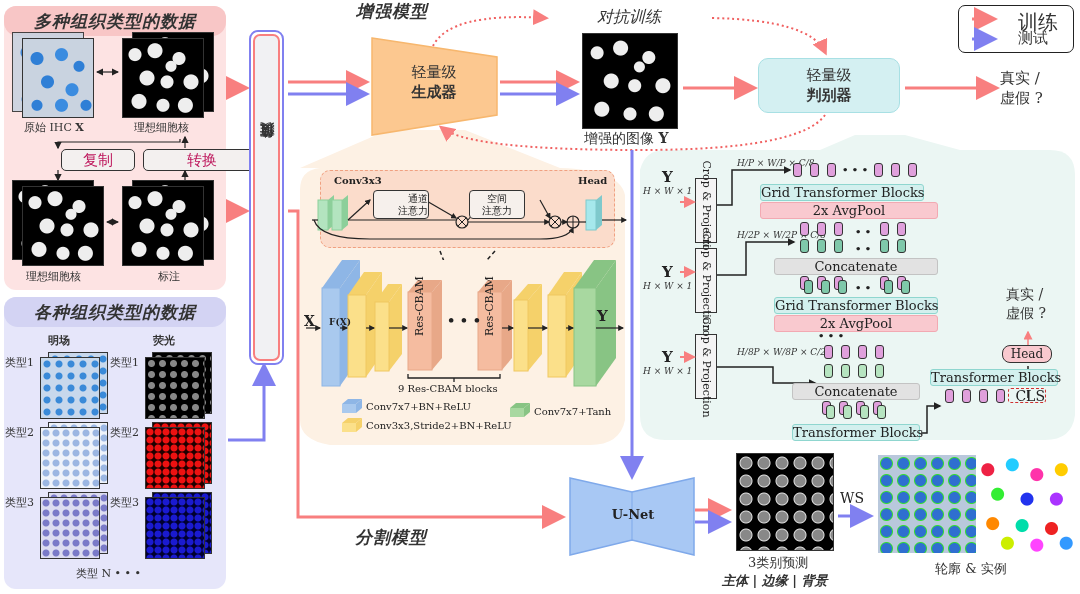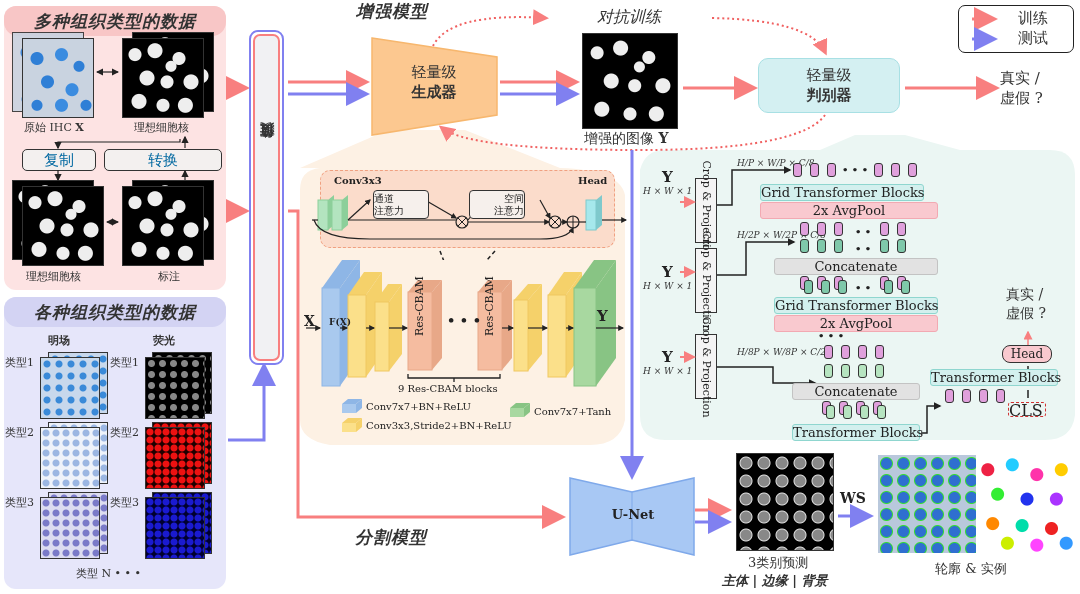--- a/index.html
+++ b/index.html
@@ -6,21 +6,21 @@
   body { width:1080px; height:594px; position:relative; overflow:hidden;
          font-family:"DejaVu Serif","Liberation Serif",serif; color:#222; }
   .abs { position:absolute; }
   .panel-pink { left:4px; top:6px; width:222px; height:284px; background:#fde3e3; border-radius:12px; }
   .panel-pink-head { left:4px; top:6px; width:222px; height:30px; background:#f8c6c6; border-radius:12px 12px 14px 14px;
          font-style:italic; font-weight:bold; font-size:17px; text-align:center; line-height:30px; color:#333; letter-spacing:1px; }
   .panel-blue { left:4px; top:297px; width:222px; height:292px; background:#e6e6fa; border-radius:12px; }
   .panel-blue-head { left:4px; top:297px; width:222px; height:30px; background:#d3d3f3; border-radius:12px 12px 14px 14px;
          font-style:italic; font-weight:bold; font-size:17px; text-align:center; line-height:30px; color:#333; letter-spacing:1px; }
   .lbl { font-size:11px; color:#333; white-space:nowrap; }
-  .boxbtn { background:#f3f0ef; border:1.5px solid #333; border-radius:5px; font-size:15px; text-align:center; line-height:20px; color:#0369a1; }
+  .boxbtn { background:#f3f0ef; border:1.5px solid #333; border-radius:5px; font-size:15px; text-align:center; line-height:20px; color:#be185d;margin-left:39px; }
   .img { border:1.5px solid #333; box-sizing:border-box; overflow:hidden; }
   .nuc { background:#000;
      background-image:
        radial-gradient(circle at 15% 20%, #eee 6px, transparent 7px),
        radial-gradient(circle at 40% 15%, #eee 7px, transparent 8px),
        radial-gradient(circle at 70% 25%, #eee 6px, transparent 7px),
        radial-gradient(circle at 85% 55%, #eee 7px, transparent 8px),
        radial-gradient(circle at 30% 50%, #eee 7px, transparent 8px),
        radial-gradient(circle at 55% 55%, #eee 6px, transparent 7px),
        radial-gradient(circle at 20% 80%, #eee 7px, transparent 8px),
@@ -223,21 +223,21 @@
     <marker id="lar" markerWidth="8" markerHeight="8" refX="6" refY="4" orient="auto">
         <path d="M0,0 L8,4 L0,8 z" fill="#f87f7f"></path>
       </marker>
     <marker id="lab" markerWidth="8" markerHeight="8" refX="6" refY="4" orient="auto">
         <path d="M0,0 L8,4 L0,8 z" fill="#8080f0"></path>
       </marker>
   </defs>
   <line x1="14" y1="14" x2="34" y2="14" stroke="#f87f7f" stroke-width="3" marker-end="url(#lar)"></line>
   <line x1="14" y1="34" x2="34" y2="34" stroke="#8080f0" stroke-width="3" marker-end="url(#lab)"></line>
 </svg>
-<div class="abs" style="left:1018px;top:9px;font-size:15px;color:#333">训练</div>
+<div class="abs" style="left:1018px;top:9px;font-size:20px;color:#333">训练</div>
 <div class="abs" style="left:1018px;top:29px;font-size:15px;color:#333">测试</div>
 
 <div class="abs" style="left:320px;top:170px;width:295px;height:78px;background:#fbdccb;border:1.3px dashed #f0a080;border-radius:10px;box-sizing:border-box"></div>
 <div class="abs" style="left:334px;top:175px;font-size:10px;font-weight:bold">Conv3x3</div>
 <div class="abs" style="left:578px;top:175px;font-size:10px;font-weight:bold">Head</div>
 <svg class="abs" style="left:310px;top:185px" width="320" height="75">
   <defs>
       <marker id="sk" markerWidth="5" markerHeight="5" refX="4" refY="2.5" orient="auto">
         <path d="M0,0 L5,2.5 L0,5 z" fill="#222"></path>
       </marker>
@@ -264,25 +264,25 @@
   <line x1="251" y1="37" x2="257" y2="37" stroke="#222" stroke-width="1.2" marker-end="url(#sk)"></line>
   <circle cx="263" cy="37" r="6" fill="none" stroke="#222" stroke-width="1.2"></circle>
   <line x1="257" y1="37" x2="269" y2="37" stroke="#222"></line>
     <line x1="263" y1="31" x2="263" y2="43" stroke="#222"></line>
   <line x1="269" y1="37" x2="276" y2="37" stroke="#222" stroke-width="1.2"></line>
   <line x1="292" y1="35" x2="316" y2="35" stroke="#222" stroke-width="1.2" marker-end="url(#sk)"></line>
   <path d="M4,35 Q10,54 60,54 L230,54 Q258,54 263,43" fill="none" stroke="#222" stroke-width="1.2" marker-end="url(#sk)"></path>
   <line x1="130" y1="66" x2="145" y2="105" stroke="#222" stroke-width="1.5" stroke-dasharray="4,3"></line>
   <line x1="185" y1="66" x2="150" y2="105" stroke="#222" stroke-width="1.5" stroke-dasharray="4,3"></line>
 </svg>
-<div class="abs" style="left:373px;top:190px;width:56px;height:29px;background:#f6f0ec;border:1.3px solid #333;border-radius:4px;box-sizing:border-box;font-size:10px;line-height:12px;text-align:left;padding-top:2px">
+<div class="abs" style="left:373px;top:190px;width:56px;height:29px;background:#f6f0ec;border:1.3px solid #333;border-radius:4px;box-sizing:border-box;font-size:10px;line-height:12px;text-align:right;padding-top:2px">
   <div>通道</div>
   <div>注意力</div>
 </div>
-<div class="abs" style="left:469px;top:190px;width:56px;height:29px;background:#f6f0ec;border:1.3px solid #333;border-radius:4px;box-sizing:border-box;font-size:10px;line-height:12px;text-align:right;padding-top:2px">
+<div class="abs" style="left:469px;top:190px;width:56px;height:29px;background:#f6f0ec;border:1.3px solid #333;border-radius:4px;box-sizing:border-box;font-size:10px;line-height:12px;text-align:center;padding-top:2px">
   <div>空间</div>
   <div>注意力</div>
 </div>
 
 <svg class="abs" style="left:300px;top:250px" width="325" height="140">
   <defs>
       <marker id="g" markerWidth="5" markerHeight="5" refX="4" refY="2.5" orient="auto">
         <path d="M0,0 L5,2.5 L0,5 z" fill="#222"></path>
       </marker>
     </defs>
@@ -447,28 +447,28 @@
 
 <div class="abs tbar teal" style="left:760px;top:184px;width:162px">Grid Transformer Blocks</div>
 <div class="abs tbar pinkbar" style="left:760px;top:202px;width:176px">2x AvgPool</div>
 <div class="abs tbar graybar" style="left:774px;top:258px;width:162px">Concatenate</div>
 <div class="abs tbar teal" style="left:774px;top:297px;width:162px">Grid Transformer Blocks</div>
 <div class="abs tbar pinkbar" style="left:774px;top:315px;width:162px">2x AvgPool</div>
 <div class="abs" style="left:818px;top:330px;font-size:10px;font-weight:bold">• • •</div>
 <div class="abs tbar graybar" style="left:792px;top:383px;width:126px">Concatenate</div>
 <div class="abs tbar teal" style="left:792px;top:424px;width:126px">Transformer Blocks</div>
 <div class="abs tbar teal" style="left:930px;top:369px;width:126px">Transformer Blocks</div>
-<div class="abs" style="left:1008px;top:402px;width:38px;height:15px;border:1.3px dashed #d03030;border-radius:3px;font-size:16px;text-align:left;line-height:15px;box-sizing:border-box">CLS</div>
+<div class="abs" style="left:1008px;top:388px;width:38px;height:15px;border:1.3px dashed #d03030;border-radius:3px;font-size:14px;text-align:right;line-height:15px;box-sizing:border-box">CLS</div>
 <div class="abs" style="left:1002px;top:345px;width:50px;height:18px;background:#f9c9cf;border:1.5px solid #333;border-radius:8px;font-size:12px;text-align:center;line-height:16px;box-sizing:border-box">Head</div>
 <div class="abs" style="left:1006px;top:285px;font-size:14px;line-height:19px;color:#333">
   <div>真实 /</div>
   <div>虚假 ?</div>
 </div>
 
 <div class="abs" style="left:355px;top:526px;font-size:17px;font-weight:bold;font-style:italic;color:#333;letter-spacing:1px">分割模型</div>
 <div class="abs" style="left:605px;top:507px;width:56px;text-align:center;font-size:13px;font-weight:bold">U-Net</div>
 <div class="abs img nuc3" style="left:736px;top:453px;width:98px;height:98px"></div>
-<div class="abs" style="left:840px;top:490px;font-size:14px;font-weight:bold">WS</div>
+<div class="abs" style="left:840px;top:490px;font-size:14px;font-weight:normal">WS</div>
 <div class="abs contour" style="left:878px;top:455px;width:98px;height:98px"></div>
 <div class="abs inst" style="left:978px;top:455px;width:98px;height:98px"></div>
 <div class="abs lbl" style="left:748px;top:554px;font-size:13px">3类别预测</div>
 <div class="abs lbl" style="left:722px;top:572px;font-size:13px;font-style:italic;font-weight:bold">主体 | 边缘 | 背景</div>
 <div class="abs lbl" style="left:935px;top:560px;font-size:13px">轮廓 &amp; 实例</div>
 
 </body></html>

